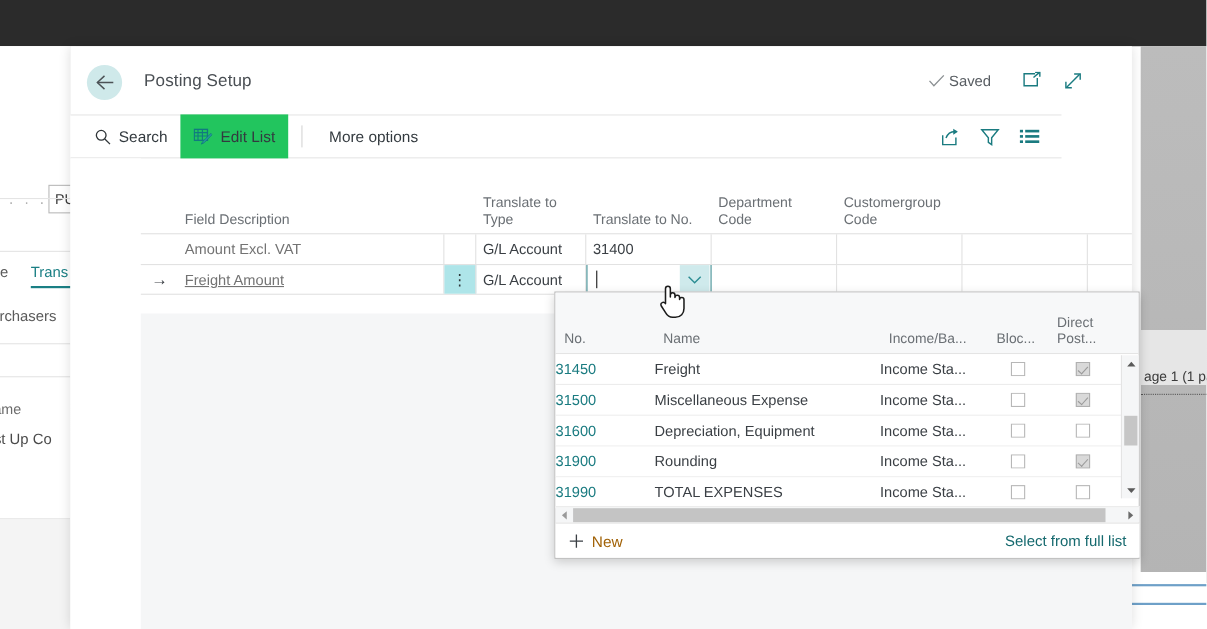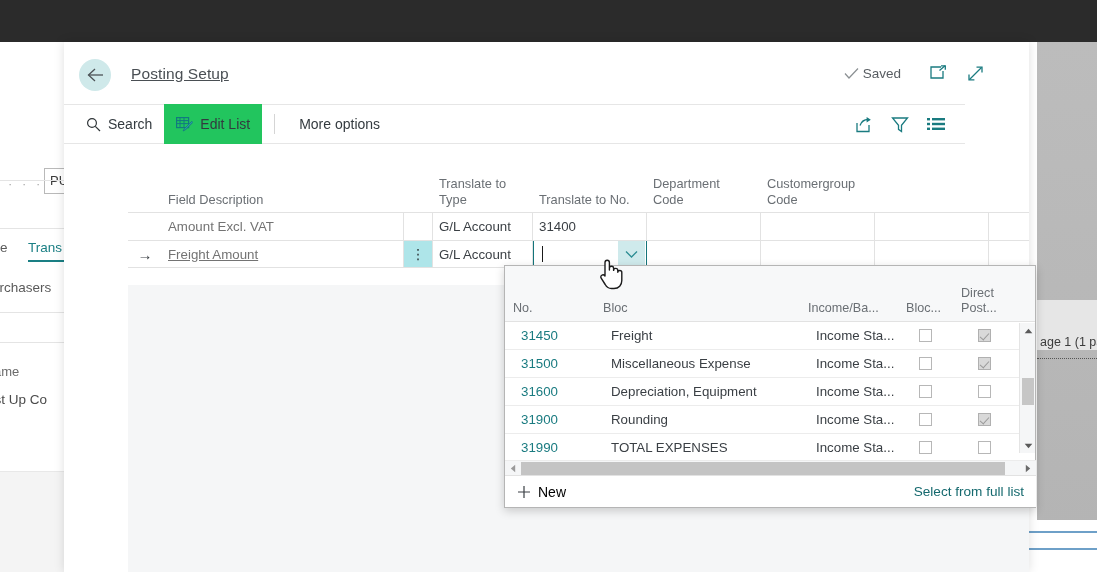--- a/index.html
+++ b/index.html
@@ -112,21 +112,21 @@
   }
   .back-circle {
     position: absolute; left: 15px; top: 17px;
     width: 32px; height: 32px; border-radius: 50%;
     background: #cfe9ea;
     display: flex; align-items: center; justify-content: center;
     cursor: pointer;
   }
   .modal-title {
     position: absolute; left: 67px; top: 23px;
-    font-size: 15.5px; color: #4a4f54; letter-spacing: .1px; text-decoration: underline;
+    font-size: 15.5px; color: #4a4f54; letter-spacing: .1px;
   }
   .saved-wrap {
     position: absolute; right: 128px; top: 24px;
     display: flex; align-items: center; gap: 4px;
     font-size: 13.5px; color: #585d62;
   }
   .icon-open {
     position: absolute; right: 82px; top: 23px; cursor: pointer;
   }
   .icon-expand {
@@ -232,21 +232,21 @@
   .dh {
     font-size: 12.6px; color: #6a6f74; line-height: 15px;
     padding-left: 8px; white-space: pre-line;
   }
   .dd-body { position: relative; }
   .dd-row {
     display: flex; align-items: center; height: 28px;
     border-bottom: 1px solid #ececec;
     background: #ffffff; cursor: pointer;
   }
-  .dc { font-size: 13.3px; color: #3a3f44; padding-left: 16px; overflow: hidden; white-space: nowrap; }
+  .dc { font-size: 13.3px; color: #3a3f44; padding-left: 0; overflow: hidden; white-space: nowrap; }
   .dc.no { color: #1a7b80; }
   .chk {
     width: 13px; height: 13px; border: 1px solid #b7b7b7; background: #fff;
     display: inline-block; position: relative;
   }
   .chk.on { background: #d9d9d9; border-color: #b0b0b0; }
   .chk.on::after {
     content: ""; position: absolute; left: 3.5px; top: 0.5px;
     width: 4px; height: 8px;
     border: solid #9a9a9a; border-width: 0 1.6px 1.6px 0;
@@ -286,21 +286,21 @@
     background: #c4c4c4; cursor: pointer;
   }
   .dd-foot {
     position: absolute; left: 0; bottom: 0; width: 531px; height: 32px;
     border-top: 1px solid #e2e2e2; background: #ffffff;
     display: flex; align-items: center; justify-content: space-between;
     padding: 0 12px;
   }
   .new-btn {
     display: flex; align-items: center; gap: 7px;
-    font-size: 14px; color: #000000; cursor: pointer;
+    font-size: 14px; color: #a16207; cursor: pointer;
   }
   .sel-full {
     font-size: 13.6px; color: #15696e; cursor: pointer; margin-left: 28px;
   }
 
   
   .modal-lower {
     position: absolute; left: 128px; top: 285px;
     width: 901px; height: 287px; background: #f5f6f7;
   }
@@ -495,21 +495,21 @@
       </div>
       <div class="gc" style="width:114px"></div>
       <div class="gc" style="width:114px"></div>
       <div class="gc" style="width:114px"></div>
     </div>
   </div>
 
   <div class="dropdown">
     <div class="dd-head">
       <div class="dh" style="width:90px">No.</div>
-      <div class="dh" style="width:205px">Bloc</div>
+      <div class="dh" style="width:205px">Name</div>
       <div class="dh" style="width:98px">Income/Ba...</div>
       <div class="dh" style="width:55px">Bloc...</div>
       <div class="dh" style="width:62px">Direct
 Post...</div>
     </div>
 
     <div class="dd-body">
 
       <div class="dd-row">
         <div class="dc no" style="width:90px">31450</div>

